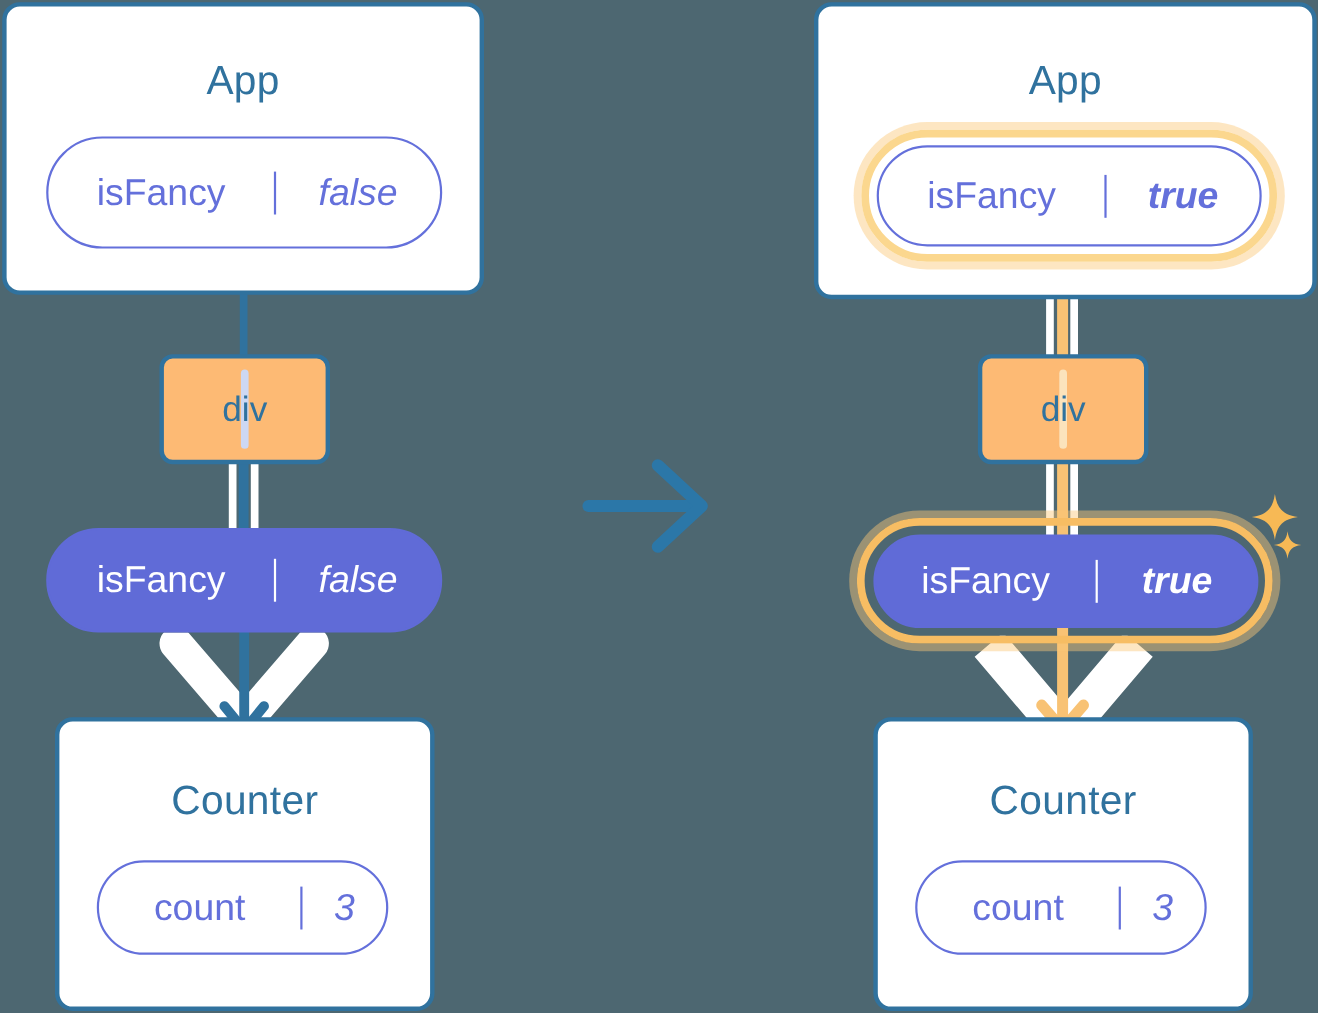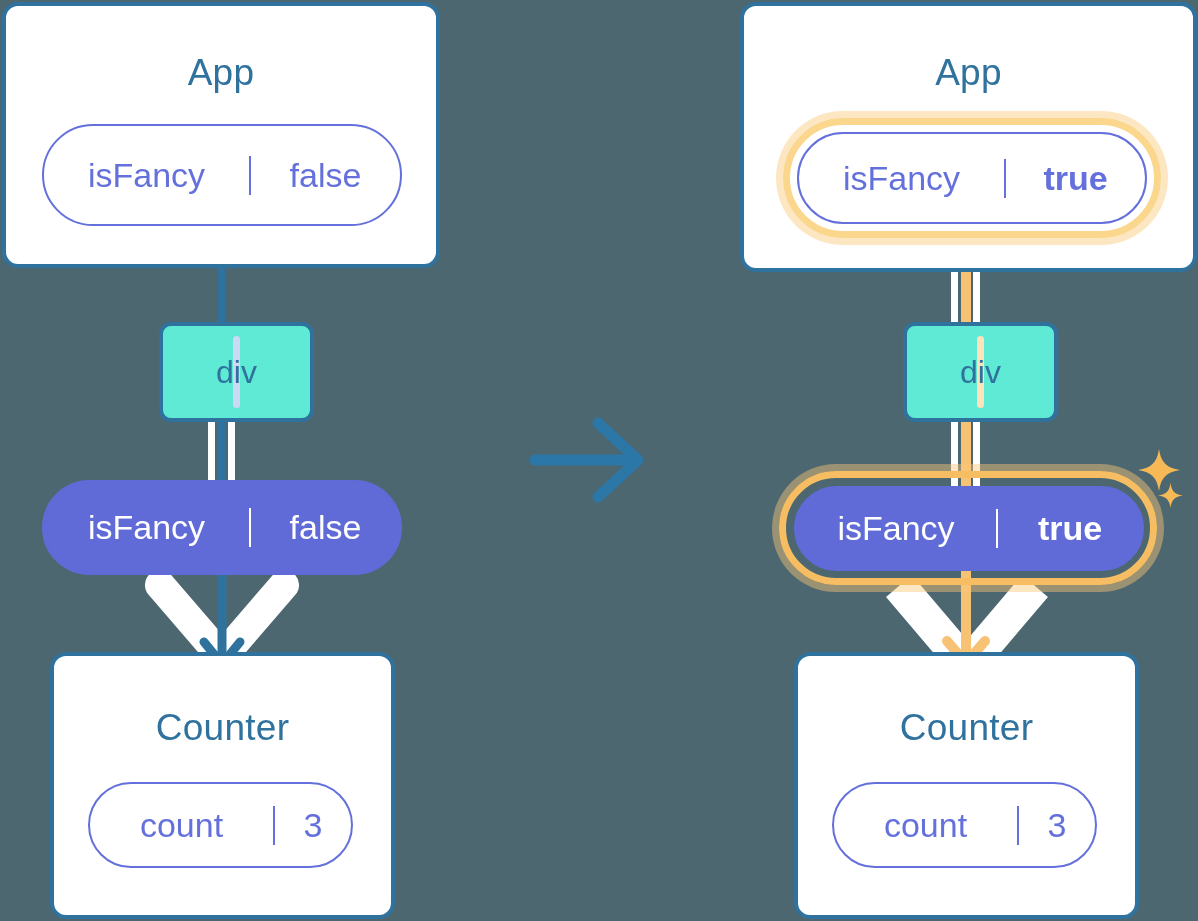--- a/index.html
+++ b/index.html
@@ -43,29 +43,28 @@
     position: absolute;
     left: 0;
     width: 100%;
     text-align: center;
     color: #30729e;
     font-size: 37px;
     letter-spacing: 0.3px;
   }
   .div-box {
     position: absolute;
-    background: #5eead4;
+    background: #fdba74;
     border: 4px solid #30729e;
     border-radius: 12px;
     box-sizing: border-box;
     z-index: 30;
     display: flex;
     align-items: center;
     justify-content: center;
-    margin-left: 14px;
   }
   .div-label {
     color: #30729e;
     font-size: 32px;
     position: relative;
     z-index: 3;
   }
   
   .div-inner-line {
     position: absolute;
@@ -97,21 +96,21 @@
     background: #606bd7;
     border: 2px solid #606bd7;
   }
   .pill-cell {
     display: flex;
     align-items: center;
     justify-content: center;
     box-sizing: border-box;
   }
   .pill-cell.left  { flex: 0 0 auto; }
-  .pill-cell.right { flex: 1 1 auto; border-left: 2px solid #6470db; }
+  .pill-cell.right { flex: 1 1 auto; border-left: 2px solid #6470db; font-style: italic; }
   .pill-solid .pill-cell.right { border-left: 2px solid #ffffff; }
 
   .pill-outline .pill-cell { color: #6470db; }
   .pill-solid   .pill-cell { color: #ffffff; }
   .pill-text    { font-size: 34px; white-space: nowrap; }
   .pill-text.bold { font-weight: bold; }
 
   
   .ring-wrap {
     position: absolute;

